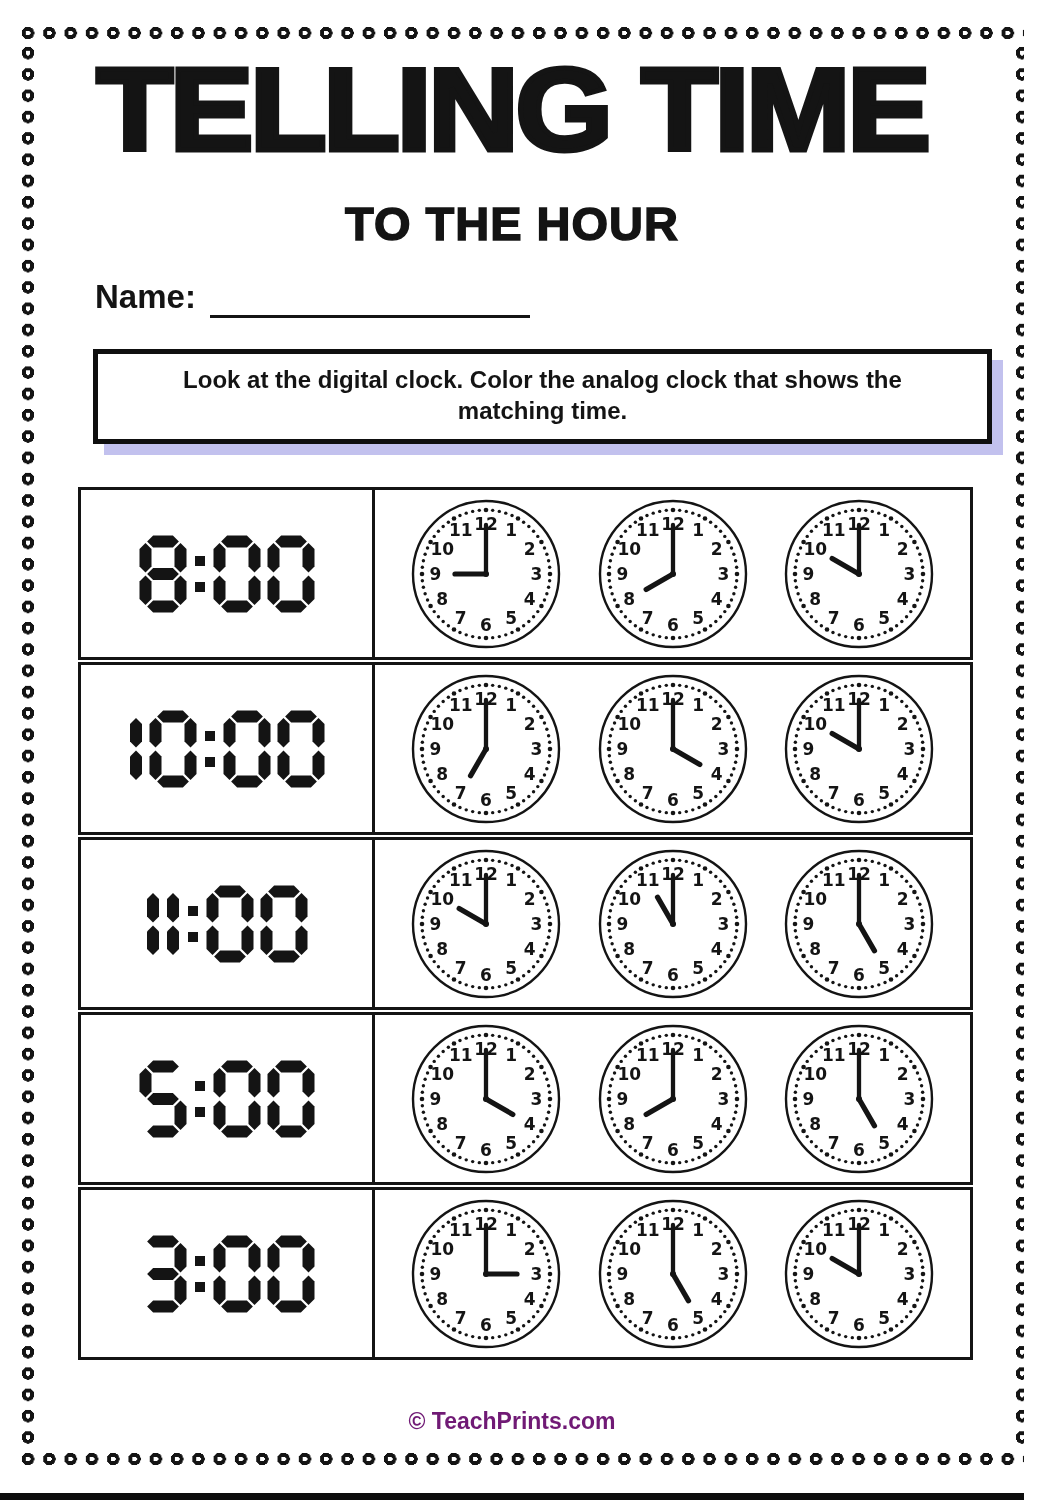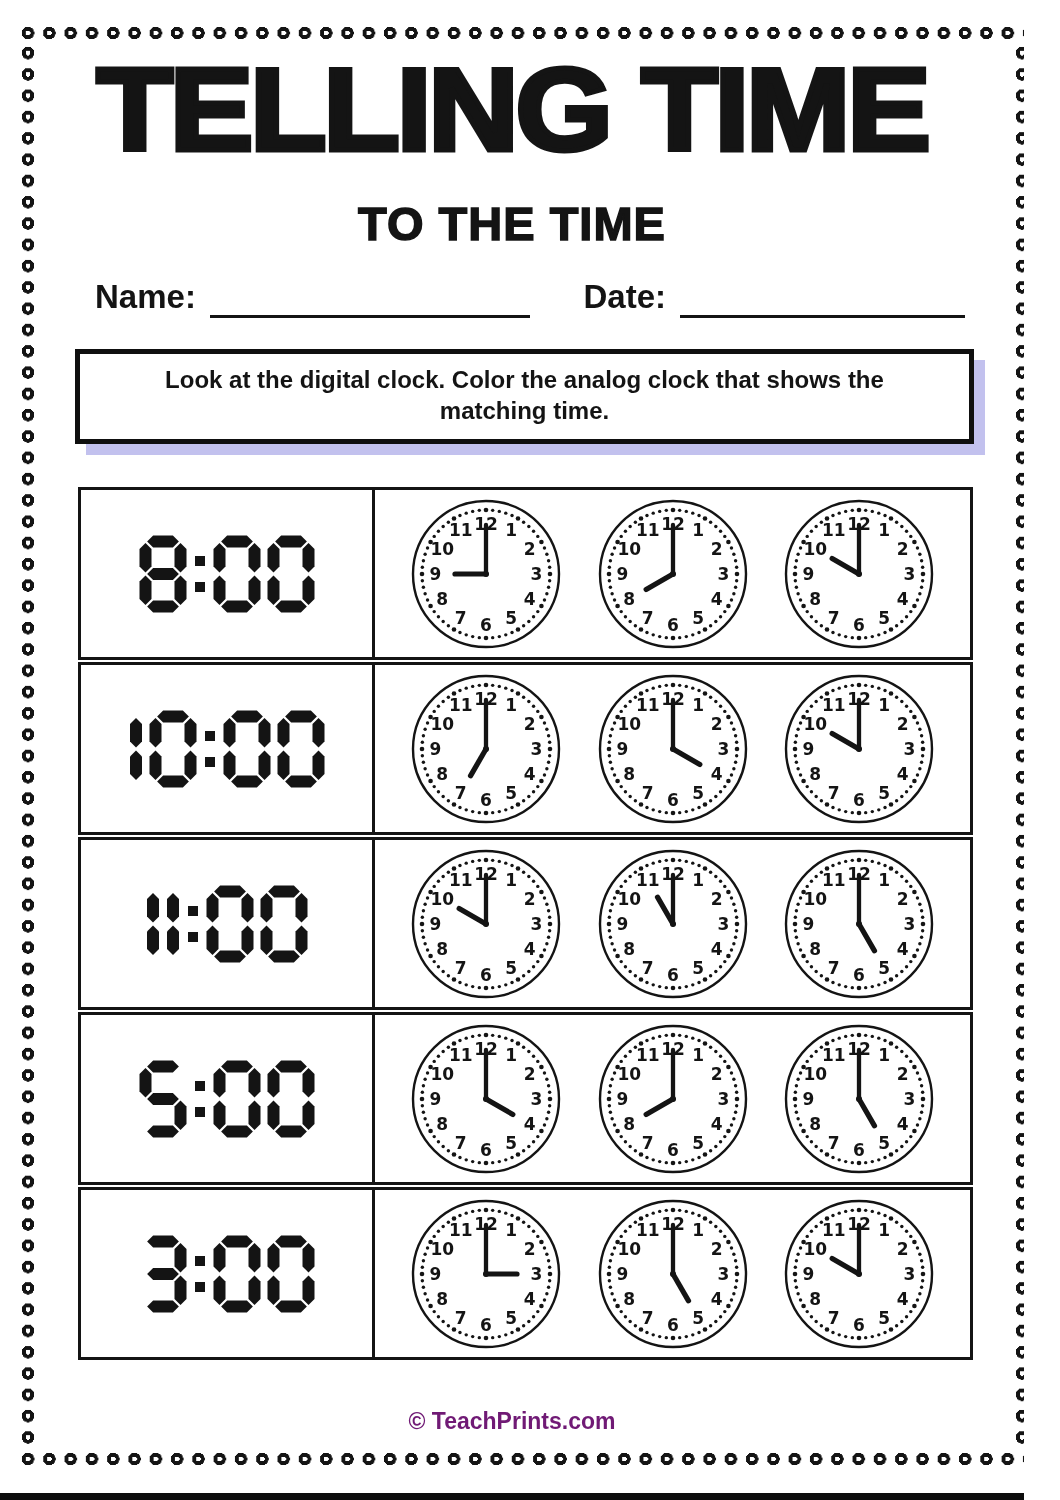--- a/index.html
+++ b/index.html
@@ -85,34 +85,30 @@
 </head>
 <body>
 
 <div class="page">
   <div class="dots dots-h dots-top"></div>
   <div class="dots dots-h dots-bottom"></div>
   <div class="dots dots-v dots-left"></div>
   <div class="dots dots-v dots-right"></div>
 
   <div class="title">TELLING TIME</div>
-  <div class="subtitle">TO THE TIME</div>
+  <div class="subtitle">TO THE HOUR</div>
 
   <div class="meta-row">
     <div class="meta-field">
       <span class="label">Name:</span>
       <span class="write-line line-name"></span>
     </div>
-    <div class="meta-field">
-      <span class="label">Date:</span>
-      <span class="write-line line-date"></span>
-    </div>
   </div>
 
-  <div class="instruction-box" id="instruction-box" style="box-shadow: rgb(194, 193, 238) 11px 11px 0px 0px;">
+  <div class="instruction-box" id="instruction-box" style="box-shadow: rgb(194, 193, 238) 11px 11px 0px 0px; margin-left: 18px;">
     <p>Look at the digital clock. Color the analog clock that shows the matching time.</p>
   </div>
 
   <div class="ws-table" id="ws-table">
       <div class="ws-row">
         <div class="digital-cell">
           <div class="seg-display" aria-label="8:00">
             <svg width="48" height="78" viewBox="0 0 48 78">
               <polygon points="8.1,6.5 14.1,0.5 33.9,0.5 39.9,6.5 33.9,12.5 14.1,12.5" fill="#141414"></polygon>
               <polygon points="41.5,8.1 47.5,14.1 47.5,31.4 41.5,37.4 35.5,31.4 35.5,14.1" fill="#141414"></polygon>

